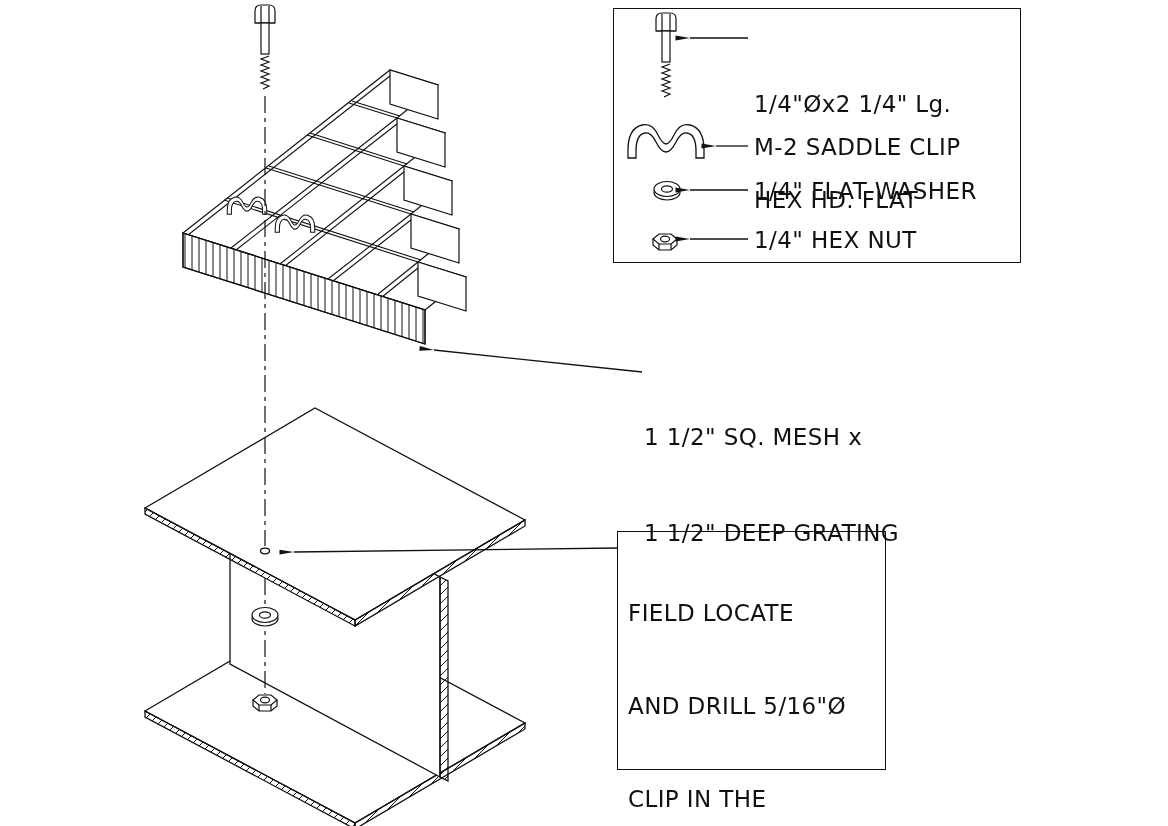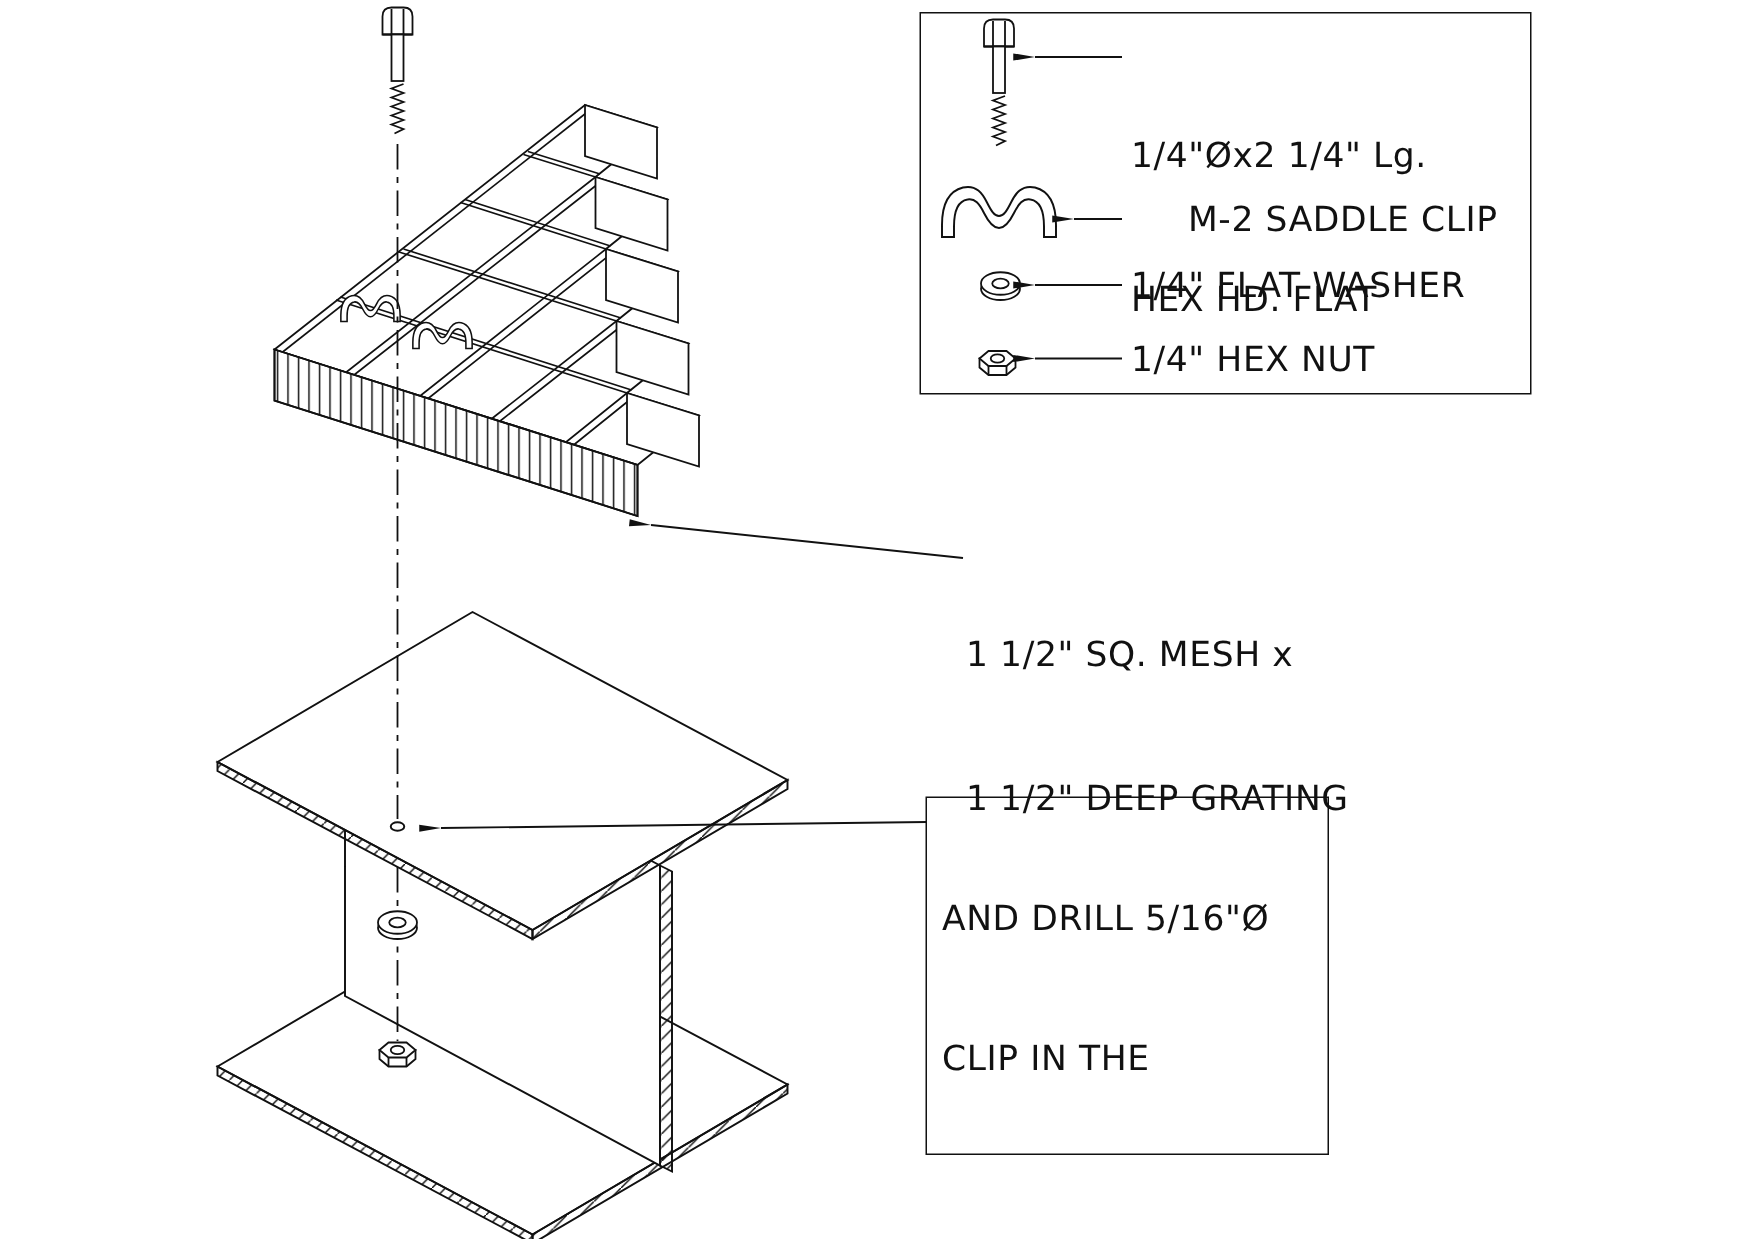--- a/index.html
+++ b/index.html
@@ -112,30 +112,31 @@
     </g>
   </svg>
 
   <div class="box" style="left:613px;top:8px;width:408px;height:255px"></div>
   <div class="box" style="left:617px;top:531px;width:269px;height:239px"></div>
 
   <div class="txt" style="left:754px;top:24px;line-height:32px">
     <div>1/4"Øx2 1/4" Lg.</div>
     <div>HEX HD. FLAT</div>
   </div>
-  <div class="txt" style="left:792px;top:132px">M-2 SADDLE CLIP</div>
+  <div class="txt" style="left:754px;top:132px">M-2 SADDLE CLIP</div>
   <div class="txt" style="left:754px;top:176px">1/4" FLAT WASHER</div>
   <div class="txt" style="left:754px;top:225px">1/4" HEX NUT</div>
 
   <div class="txt" style="left:644px;top:357px;line-height:32px">
     <div>1 1/2" SQ. MESH x</div>
     <div>1 1/2" DEEP GRATING</div>
   </div>
 
   <div class="txt" style="left:628px;top:536px;line-height:31px">
+    <div>FIELD LOCATE</div>
     <div>AND DRILL 5/16"Ø</div>
     <div>CLIP IN THE</div>
     
     
     
     
   </div>
 
 </div>
 

